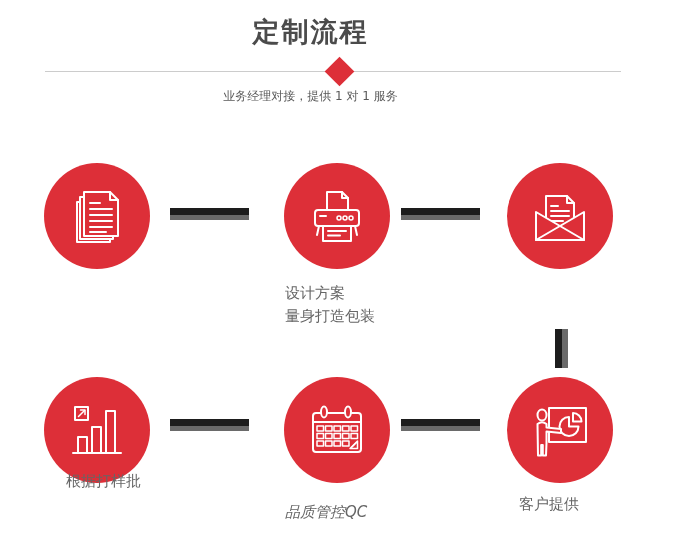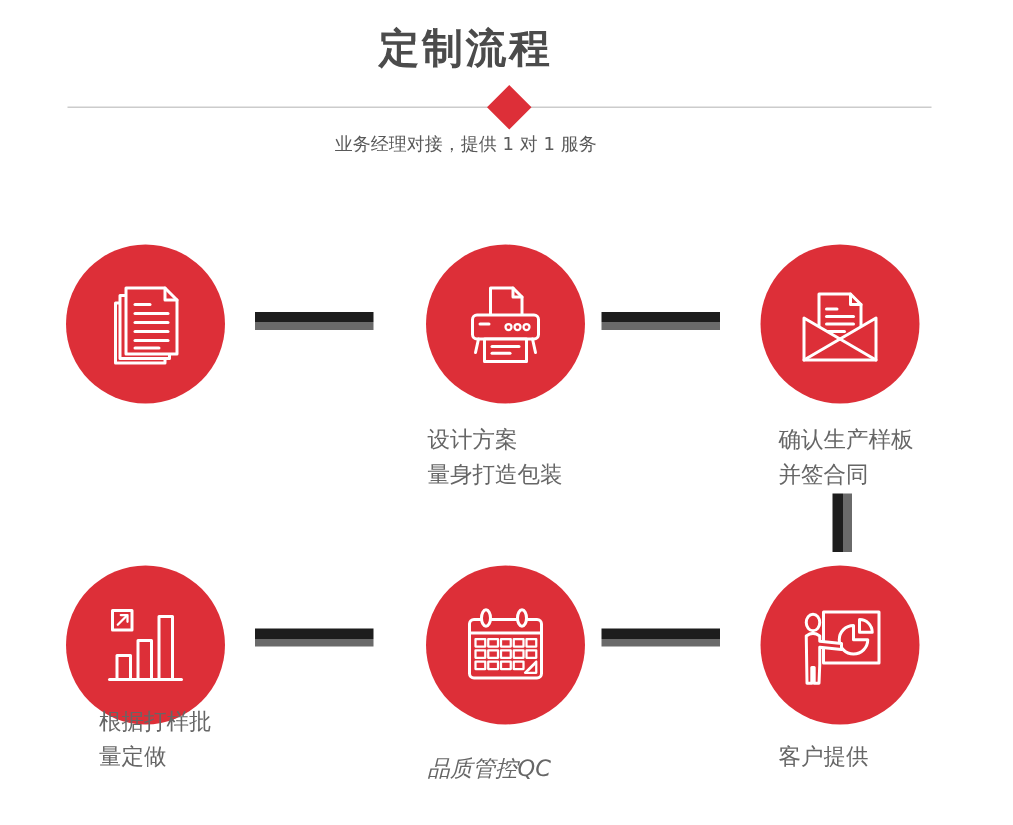--- a/index.html
+++ b/index.html
@@ -111,39 +111,34 @@
       <path d="M39 12 V19 H46"></path>
       <path d="M23 22 H30"></path>
         <path d="M23 27 H41"></path>
         <path d="M23 32 H41"></path>
         <path d="M23 37 H35"></path>
       <path class="f" d="M8 28 L32 42 L56 28 V56 H8 Z"></path>
       <path d="M8 56 L32 42"></path>
         <path d="M56 56 L32 42"></path>
     </svg>
   </div>
-  <div class="label l3">
-    <div>确认生产样板</div>
-    <div>并签合同</div>
-  </div>
 
   <div class="circle c4">
     <svg class="icon" viewBox="0 0 64 64">
       <path d="M8 55 H56"></path>
       <rect x="13" y="39" width="9" height="16"></rect>
       <rect x="27" y="29" width="9" height="26"></rect>
       <rect x="41" y="13" width="9" height="42"></rect>
       <rect class="f" x="10" y="9" width="13" height="13"></rect>
       <path class="thin" d="M13.5 18.5 L19.5 12.5"></path>
       <path class="thin" d="M15.5 12 H20 V16.5"></path>
     </svg>
   </div>
   <div class="label l4">
     <div>根据打样批</div>
-    <div>量定做</div>
   </div>
 
   <div class="circle c5">
     <svg class="icon" viewBox="0 0 64 64">
       <rect class="f" x="8" y="15" width="48" height="39" rx="3"></rect>
       <path d="M8 24 H56"></path>
       <ellipse class="f" cx="19" cy="14" rx="3" ry="5.5"></ellipse>
       <ellipse class="f" cx="43" cy="14" rx="3" ry="5.5"></ellipse>
       <path d="M26 15 H36"></path>
       <rect class="thin" x="12" y="28" width="6.5" height="5"></rect>

